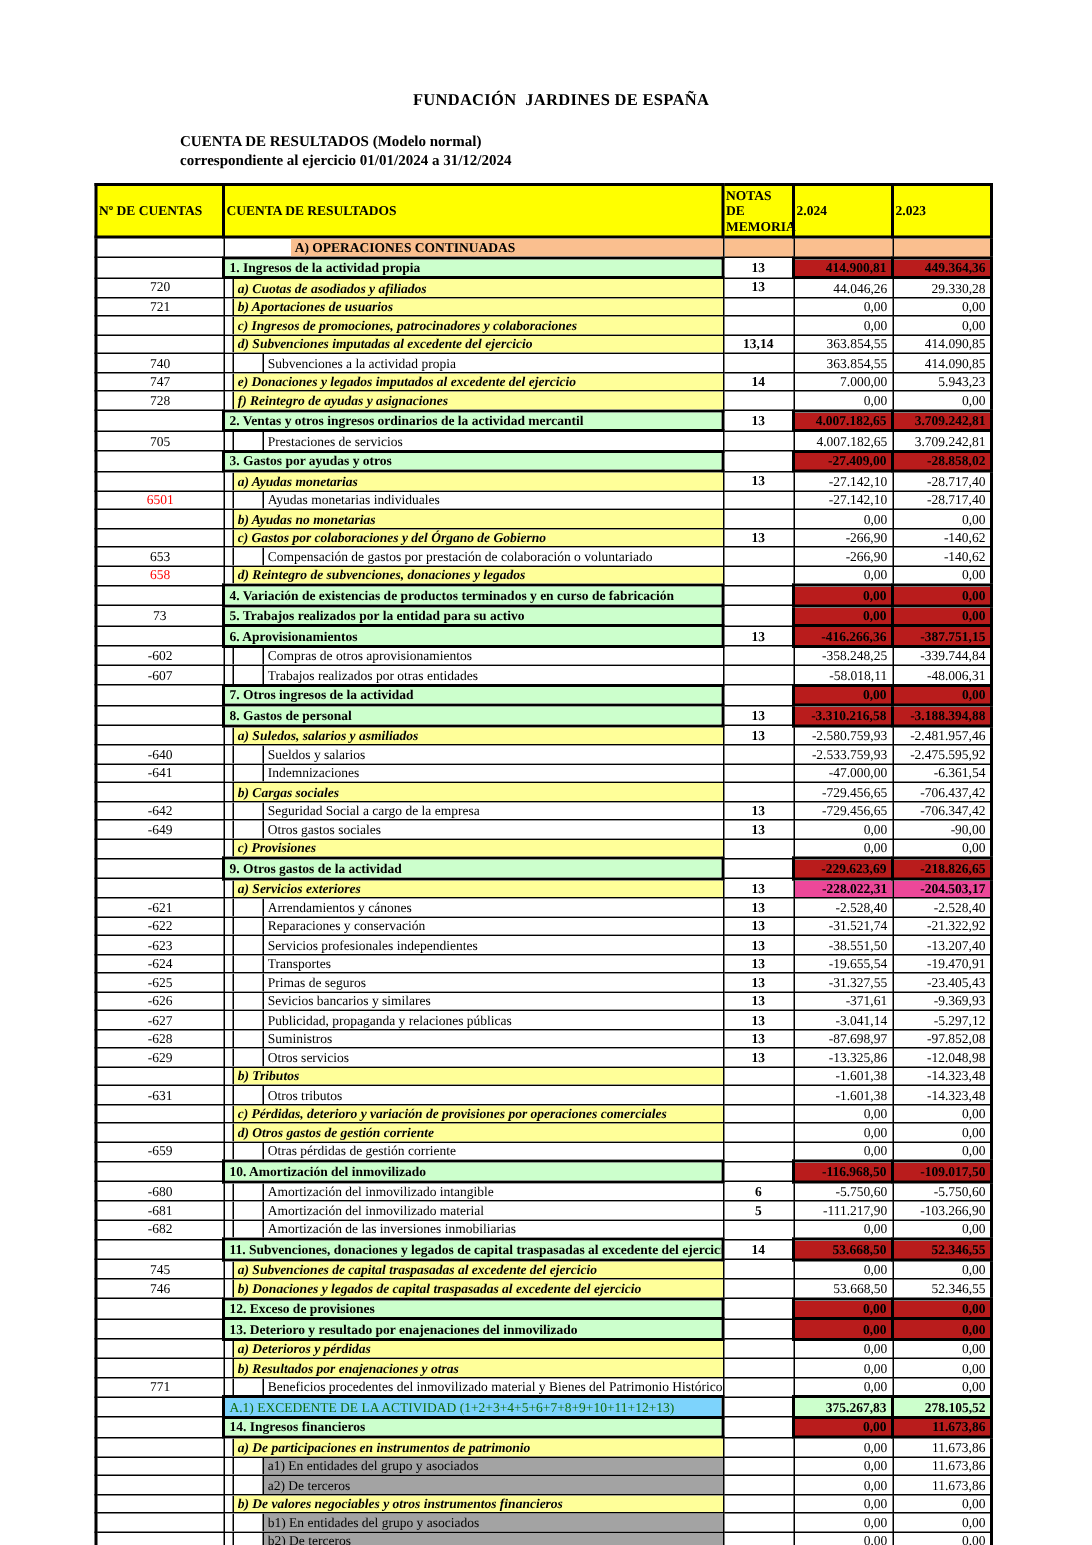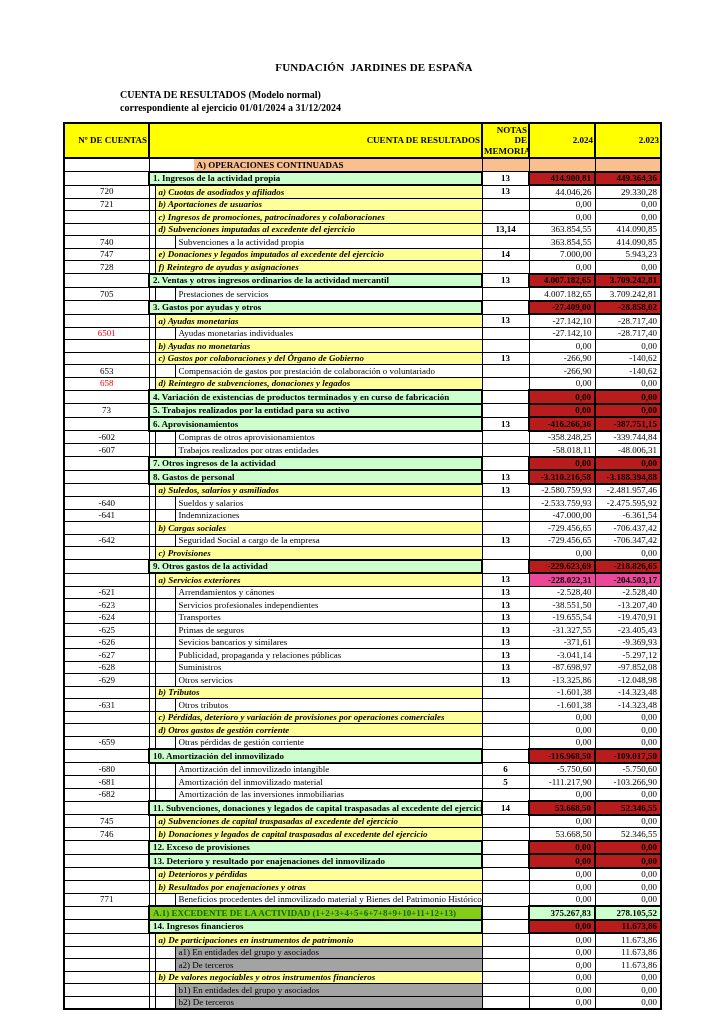--- a/index.html
+++ b/index.html
@@ -20,21 +20,21 @@
   .doc-title   { position: absolute; top: 89px;  left: 120px; font-weight: bold; font-size: 10px; }
   .doc-period  { position: absolute; top: 102px; left: 120px; font-weight: bold; font-size: 10px; }
 
   table.results {
     position: absolute; top: 122px; left: 63px; width: 597px;
     border-collapse: collapse; table-layout: fixed;
     border: 2px solid #000;
   }
   table.results th {
     background: #FFFF00; border: 2px solid #000;
-    font-size: 9px; font-weight: bold; text-align: right;
+    font-size: 9px; font-weight: bold; text-align: left;
     vertical-align: middle; line-height: 1.15; padding: 1px;
   }
   thead tr { height: 28px; }
   table.results td {
     border: 1px solid #000; height: 11.5px; padding: 0;
     font-size: 9px; line-height: 10.5px; overflow: hidden; vertical-align: middle;
   }
   .c-acct { text-align: center; white-space: nowrap; }
   .c-acct.red { color: #FF0000; }
   .c-notas { text-align: center; font-weight: bold; white-space: nowrap; }
@@ -49,21 +49,21 @@
   }
 
   
   .row-orange .desc-txt, .row-orange .c-notas, .row-orange .c-v { background: #FABF8F; }
   .row-orange .desc-txt { font-weight: bold; margin-left: 44px; }
 
   .row-green .desc-txt { background: #CCFFCC; font-weight: bold; }
   .row-green .c-v      { background: #b91c1c; font-weight: bold; }
   .row-green .c-desc, .row-green .c-v { border-width: 2px; margin-left: 16px; }
 
-  .row-brightgreen .desc-txt { background: #84cc16; font-weight: bold; color: #0E6B0E; }
+  .row-brightgreen .desc-txt { background: #7dd3fc; font-weight: normal; color: #0E6B0E; }
   .row-brightgreen .c-v      { background: #CCFFCC; font-weight: bold; }
   .row-brightgreen .c-desc, .row-brightgreen .c-v { border-width: 2px; }
 
   .row-yellow  .desc-txt { background: #FFFF99; font-weight: bold; font-style: italic; }
   .row-yellow2 .desc-txt { background: #a3a3a3; }
   .row-white   .desc-txt { background: #ffffff; }
   .vgreen .c-v { background: #ec4899; font-weight: bold; }
 </style>
 </head>
 <body>
@@ -444,20 +444,33 @@
             <div class="desc-inner">
               <div class="sp1"></div>
               <div class="sp2"></div>
               <div class="desc-txt">Seguridad Social a cargo de la empresa</div>
             </div>
           </td>
           <td class="c-notas">13</td>
           <td class="c-v">-729.456,65</td>
           <td class="c-v">-706.347,42</td>
         </tr>
+        <tr class="row-white">
+          <td class="c-acct">-649</td>
+          <td class="c-desc">
+            <div class="desc-inner">
+              <div class="sp1"></div>
+              <div class="sp2"></div>
+              <div class="desc-txt">Otros gastos sociales</div>
+            </div>
+          </td>
+          <td class="c-notas">13</td>
+          <td class="c-v">0,00</td>
+          <td class="c-v">-90,00</td>
+        </tr>
         <tr class="row-yellow">
           <td class="c-acct"></td>
           <td class="c-desc">
             <div class="desc-inner">
               <div class="sp1"></div>
               <div class="desc-txt">c) Provisiones</div>
             </div>
           </td>
           <td class="c-notas"></td>
           <td class="c-v">0,00</td>
@@ -491,20 +504,33 @@
           <td class="c-desc">
             <div class="desc-inner">
               <div class="sp1"></div>
               <div class="sp2"></div>
               <div class="desc-txt">Arrendamientos y cánones</div>
             </div>
           </td>
           <td class="c-notas">13</td>
           <td class="c-v">-2.528,40</td>
           <td class="c-v">-2.528,40</td>
+        </tr>
+        <tr class="row-white">
+          <td class="c-acct">-622</td>
+          <td class="c-desc">
+            <div class="desc-inner">
+              <div class="sp1"></div>
+              <div class="sp2"></div>
+              <div class="desc-txt">Reparaciones y conservación</div>
+            </div>
+          </td>
+          <td class="c-notas">13</td>
+          <td class="c-v">-31.521,74</td>
+          <td class="c-v">-21.322,92</td>
         </tr>
         <tr class="row-white">
           <td class="c-acct">-623</td>
           <td class="c-desc">
             <div class="desc-inner">
               <div class="sp1"></div>
               <div class="sp2"></div>
               <div class="desc-txt">Servicios profesionales independientes</div>
             </div>
           </td>

